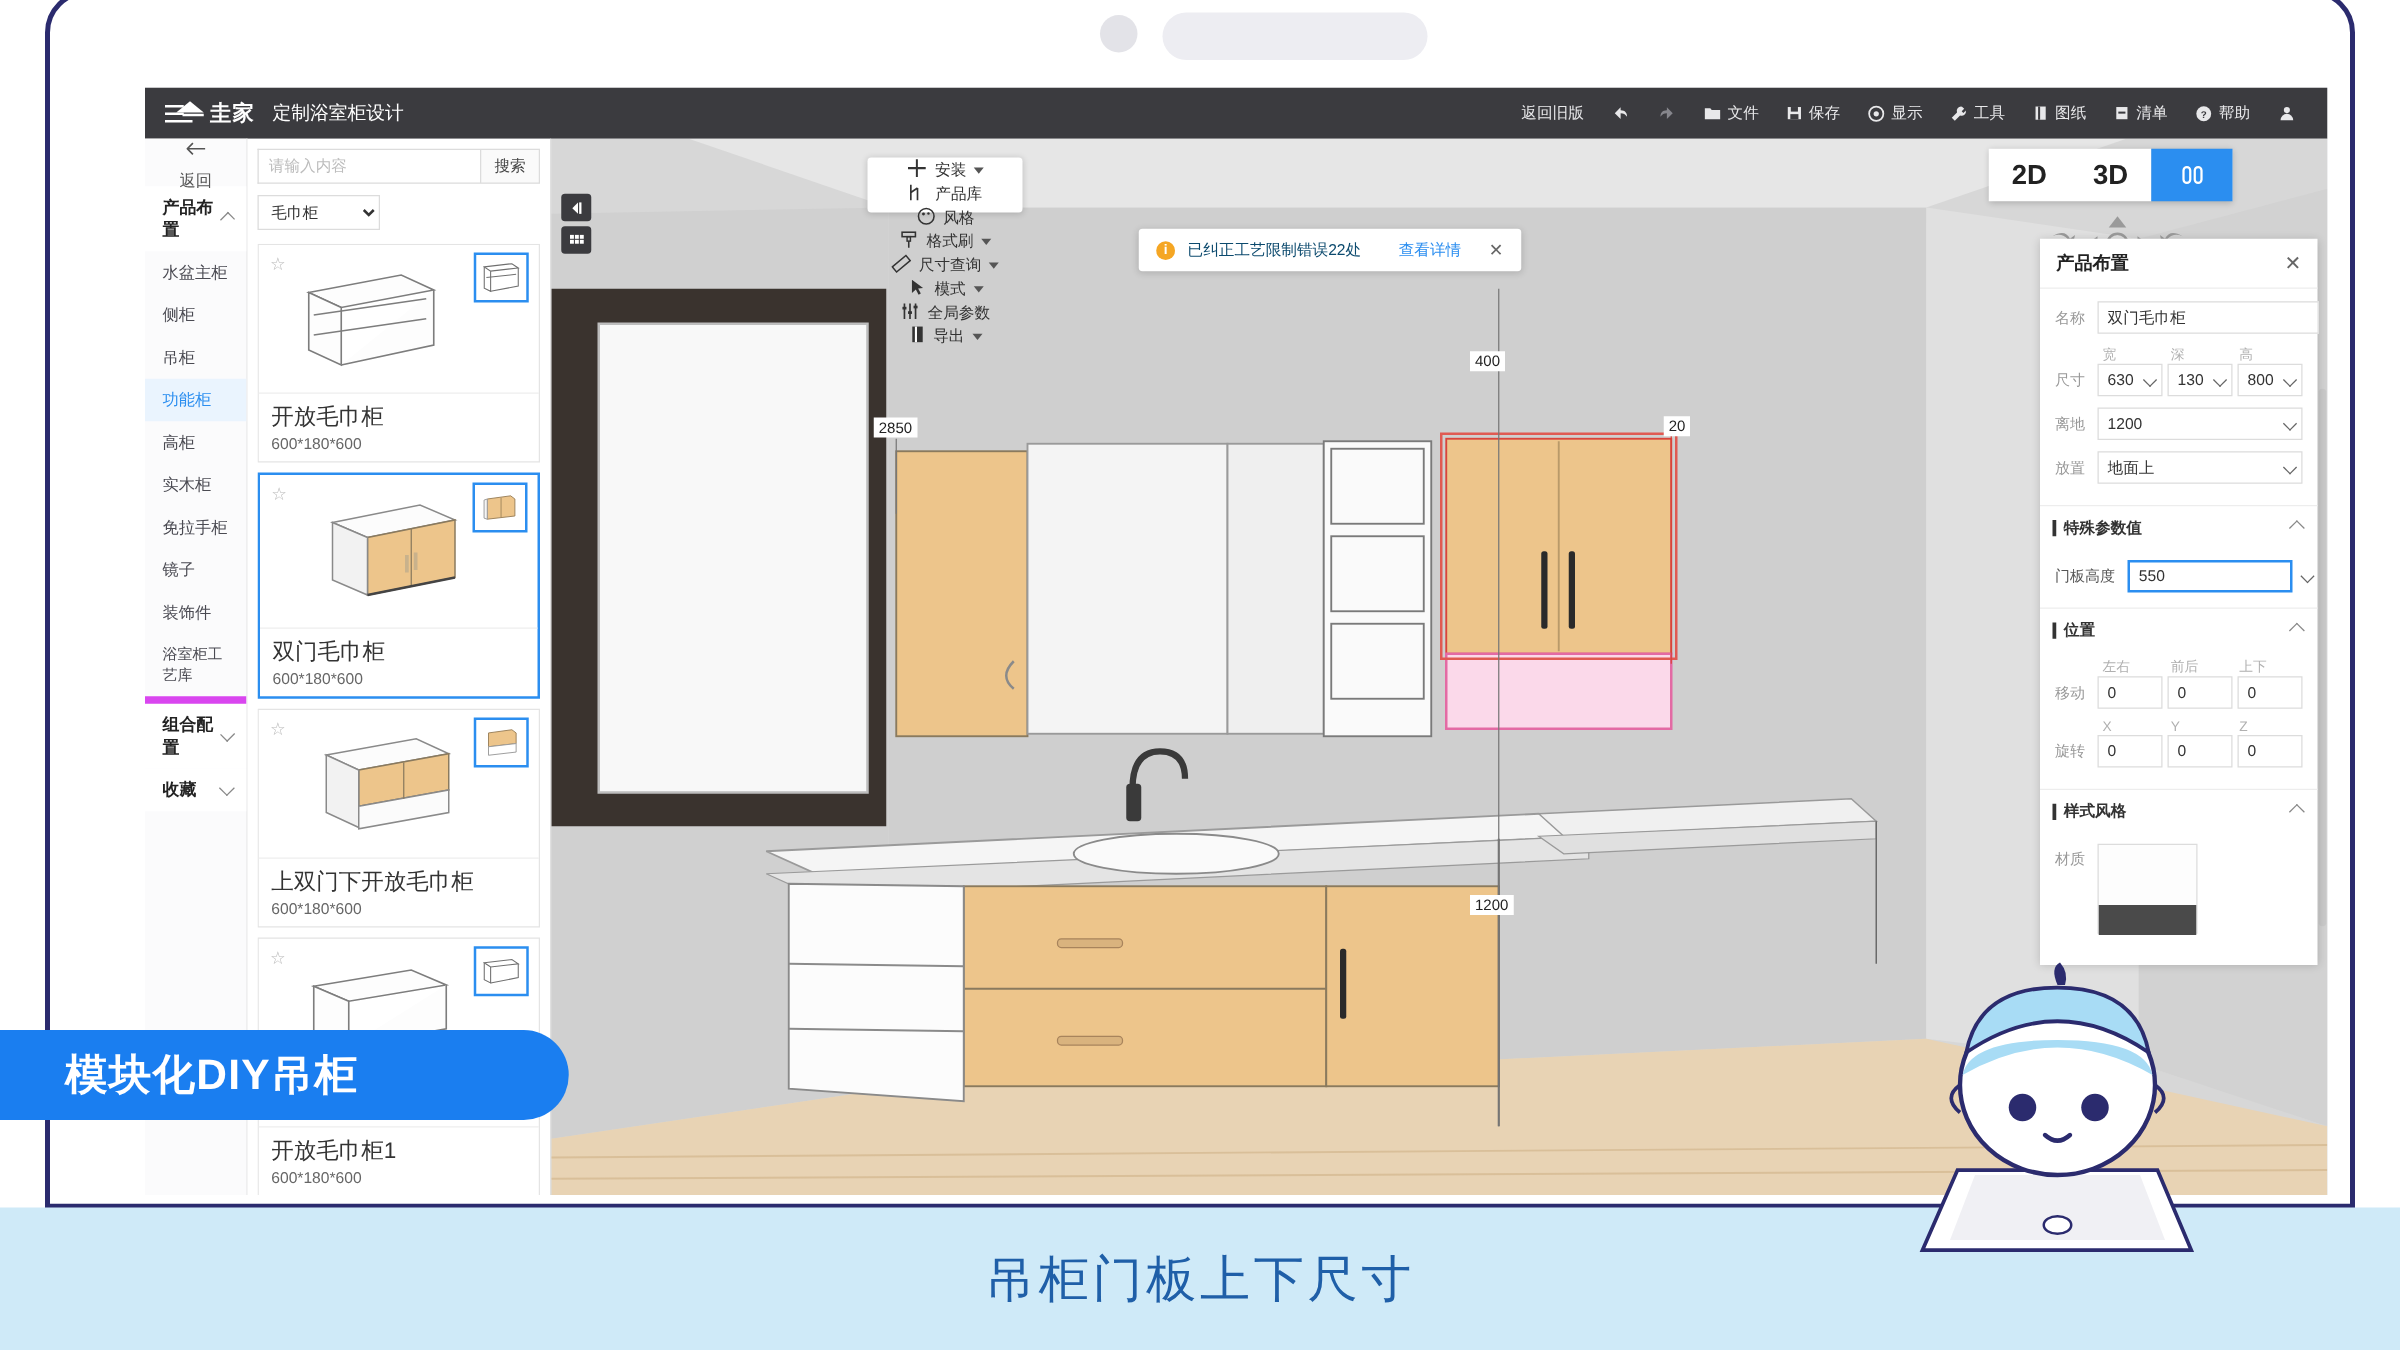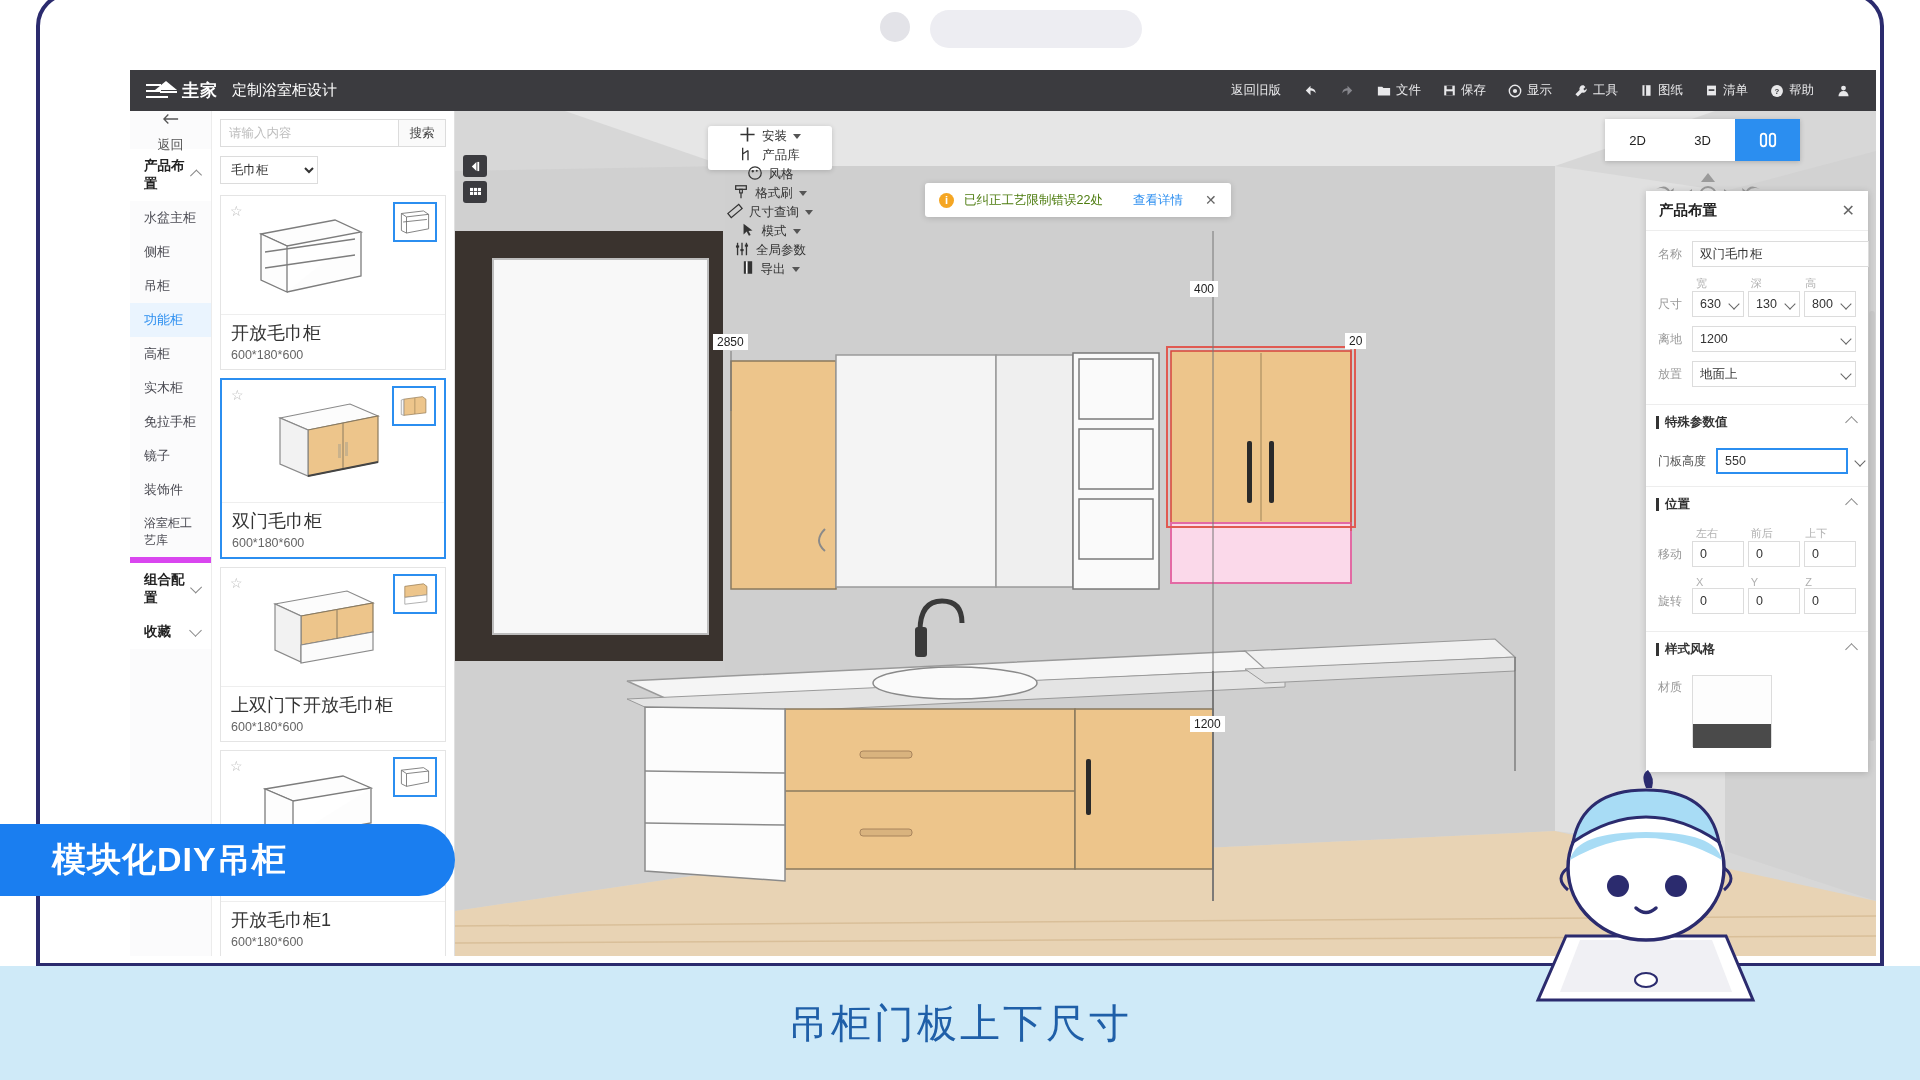--- a/index.html
+++ b/index.html
@@ -25,21 +25,21 @@
     background: #e3e3e8;
   }
   #laptop-notch-bar {
     position: absolute; left: 890px; top: 14px;
     width: 212px; height: 38px; border-radius: 19px;
     background: #ededf2;
   }
 
   
   #app-window {
-    position: absolute; left: 90px; top: 74px;
+    position: absolute; left: 76px; top: 74px;
     width: 1746px; height: 886px;
     background: #f3f4f6;
     overflow: hidden;
   }
 
   
   #app-header {
     position: absolute; left: 0; top: 0; width: 100%; height: 41px;
     background: #3b3b3f;
     display: flex; align-items: center;
@@ -148,38 +148,38 @@
   
   #notification {
     position:absolute; left: 470px; top: 72px; height: 34px; z-index: 45;
     background:#fff; border-radius:3px; box-shadow:0 1px 6px rgba(0,0,0,.16);
     display:flex; align-items:center; gap:10px; padding: 0 14px;
   }
   #notif-icon {
     width:15px;height:15px;border-radius:50%;background:#f5a623;color:#fff;
     font-size:11px;display:flex;align-items:center;justify-content:center;font-weight:bold;
   }
-  #notif-text { font-size:12.5px; color:#4d7c0f; }
+  #notif-text { font-size:12.5px; color:#0c4a6e; }
   #notif-link { font-size:12.5px; color:#2b8ef0; cursor:pointer; margin-left:20px;}
   #notif-close { font-size:14px; color:#666; cursor:pointer; margin-left:12px; }
 
   
   .mini-toggle {
     position:absolute; left: 8px; width: 24px; height: 22px; background:#3b3b3f;
     border-radius:3px; display:flex; align-items:center; justify-content:center; z-index:40;
   }
 
   
   #view-switch {
     position:absolute; right: 76px; top: 8px; height: 42px; display:flex; z-index:45;
     box-shadow:0 1px 5px rgba(0,0,0,.2);
   }
   .vs-btn {
     width: 65px; background:#fff; display:flex; align-items:center; justify-content:center;
-    font-size:13px; font-weight:normal; color:#222; cursor:pointer;
+    font-size:22px; font-weight:bold; color:#222; cursor:pointer;
   }
   .vs-btn.active { background:#2b8ef0; color:#fff; }
 
   
   #nav-compass { position:absolute; right: 108px; top: 58px; width: 120px; height: 52px; z-index:40; color:#9a9a9a; }
 
   
   #props-panel {
     position:absolute; right: 8px; top: 80px; width: 222px;
     background:#fff; box-shadow: 0 1px 7px rgba(0,0,0,.18); z-index: 50;

